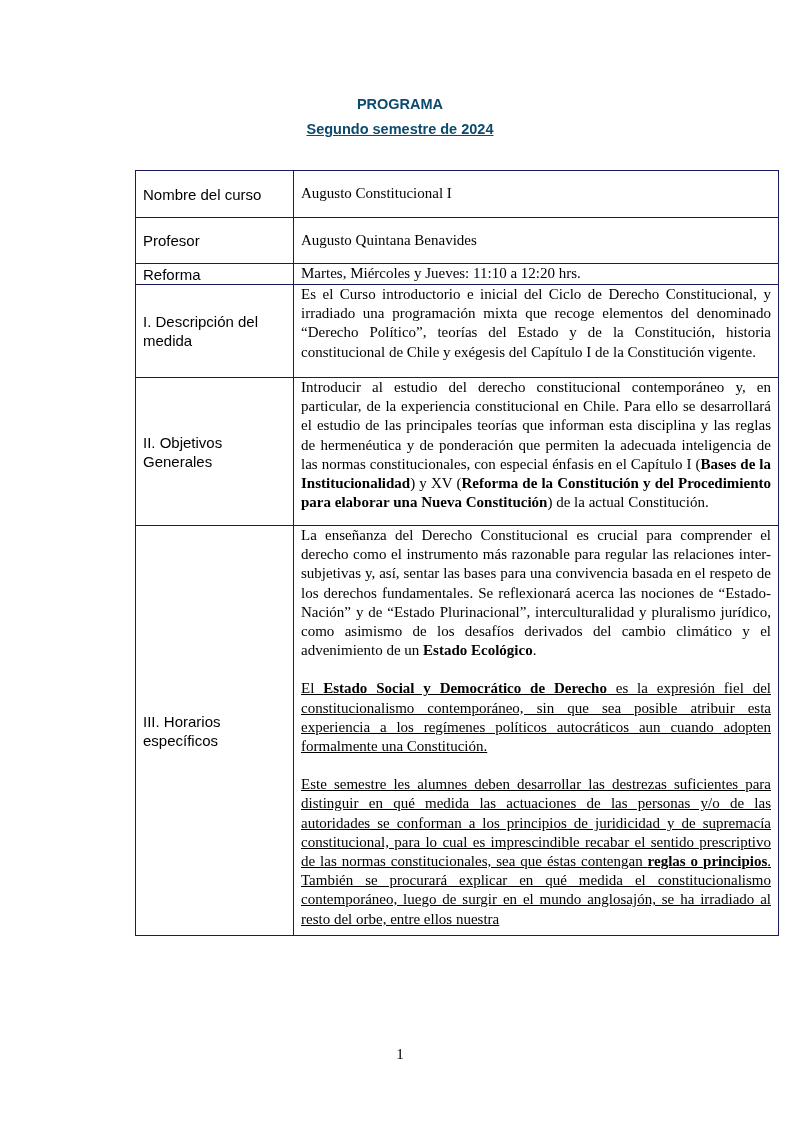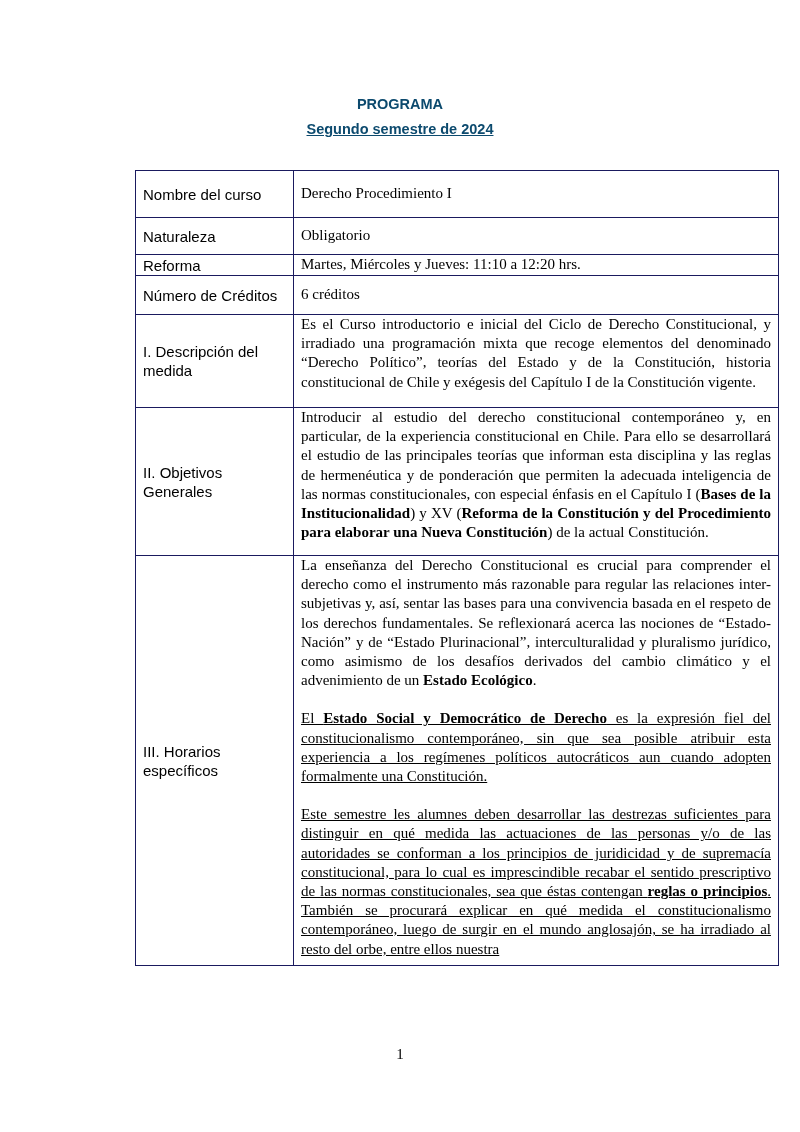--- a/index.html
+++ b/index.html
@@ -38,33 +38,29 @@
 </head>
 <body>
 
 <div class="title" id="t1">PROGRAMA</div>
 <div class="title" id="t2">Segundo semestre de 2024</div>
 
 <table class="prog">
   <tbody>
       <tr style="height:47px">
     <td class="lbl">Nombre del curso</td>
-    <td class="val">Derecho Procedimiento I</td>
+    <td class="val">Augusto Constitucional I</td>
   </tr>
-  <tr style="height:37px">
-    <td class="lbl">Naturaleza</td>
-    <td class="val">Obligatorio</td>
+  <tr style="height:46px">
+    <td class="lbl">Profesor</td>
+    <td class="val">Augusto Quintana Benavides</td>
   </tr>
   <tr style="height:21px">
     <td class="lbl">Reforma</td>
     <td class="val">Martes, Miércoles y Jueves: 11:10 a 12:20 hrs.</td>
-  </tr>
-  <tr style="height:39px">
-    <td class="lbl">Número de Créditos</td>
-    <td class="val">6 créditos</td>
   </tr>
   <tr style="height:93px">
     <td class="lbl">I. Descripción del medida</td>
     <td class="val top">Es el Curso introductorio e inicial del Ciclo de Derecho Constitucional, y irradiado una programación mixta que recoge elementos del denominado “Derecho Político”, teorías del Estado y de la Constitución, historia constitucional de Chile y exégesis del Capítulo I de la Constitución vigente.</td>
   </tr>
   <tr style="height:148px">
     <td class="lbl">II. Objetivos Generales</td>
     <td class="val top"><span>Introducir al estudio del derecho constitucional contemporáneo y, en particular, de la experiencia constitucional en Chile. Para ello se desarrollará el estudio de las principales teorías que informan esta disciplina y las reglas de hermenéutica y de ponderación que permiten la adecuada inteligencia de las normas constitucionales, con especial énfasis en el Capítulo I (</span><b>Bases de la Institucionalidad</b><span>) y XV (</span><b>Reforma de la Constitución y del Procedimiento para elaborar una Nueva Constitución</b><span>) de la actual Constitución.</span></td>
   </tr>
   <tr style="height:410px">

